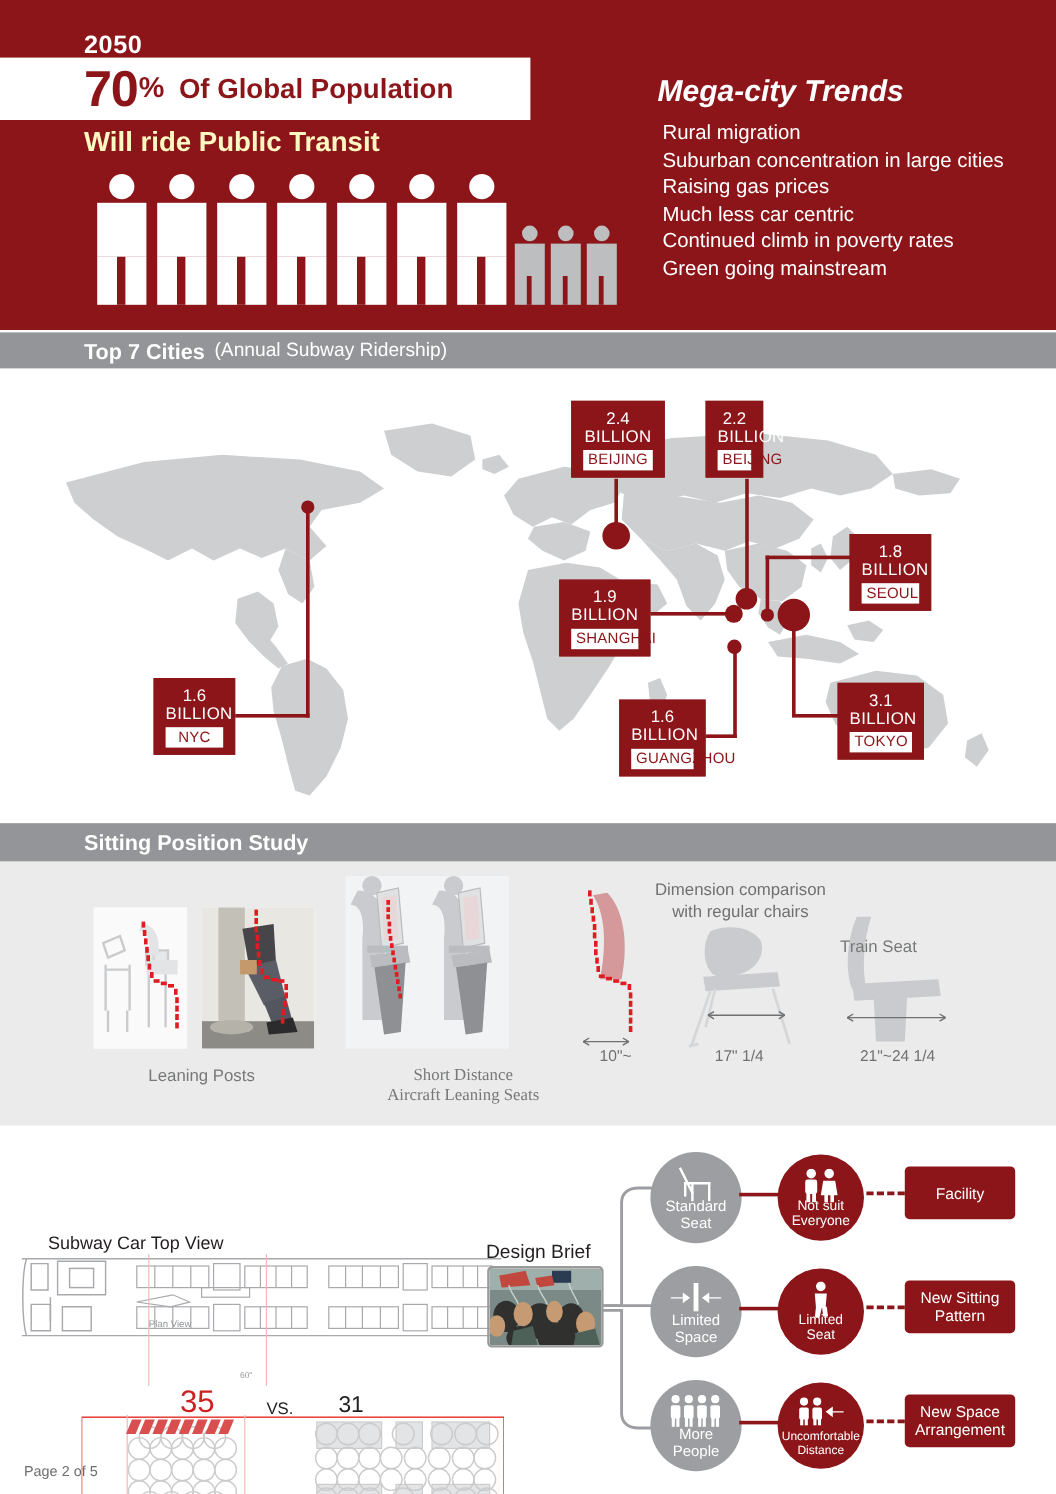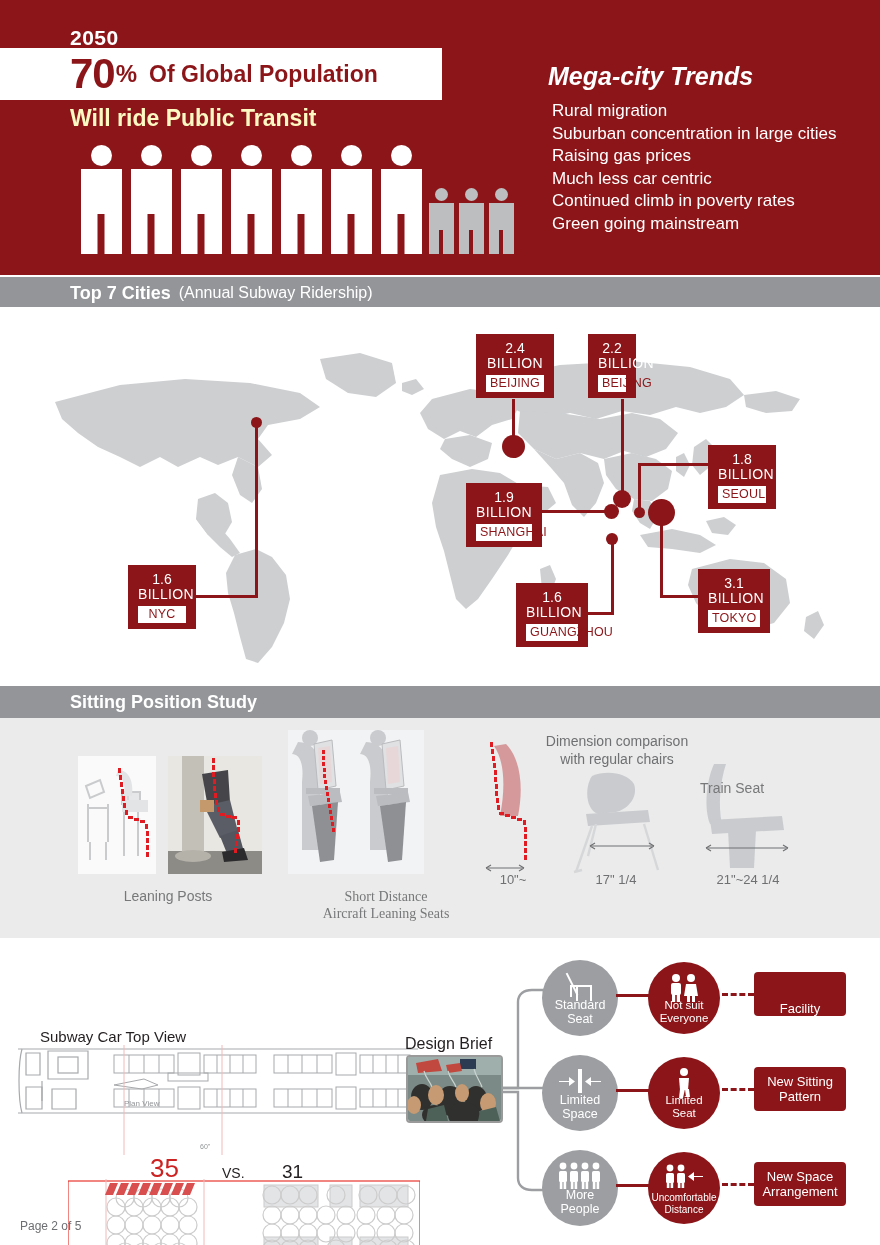--- a/index.html
+++ b/index.html
@@ -784,21 +784,21 @@
       <rect x="20" y="21" width="3" height="7"></rect>
         <rect x="25" y="21" width="3" height="7"></rect>
     </g>
   </svg>
   <div class="clabel">
     <div>Not suit</div>
     <div>Everyone</div>
   </div>
 </div>
 <div class="dashline" style="left:722px; top:993px; width:32px;"></div>
-<div class="redbox" style="left:754px; top:972px;align-items:flex-end;">
+<div class="redbox" style="left:754px; top:972px;">
   <span>Facility</span>
 </div>
 
 <div class="circle c-gray" style="left:542px; top:1055px;">
   <svg style="position:absolute; top:14px;" width="46" height="24" viewBox="0 0 46 24">
     <g fill="#ffffff">
       <rect x="21" y="0" width="4" height="24"></rect>
       <path d="M2,12 L12,12 L12,8 L18,12.5 L12,17 L12,13 L2,13 Z"></path>
       <path d="M44,12 L34,12 L34,8 L28,12.5 L34,17 L34,13 L44,13 Z"></path>
     </g>

